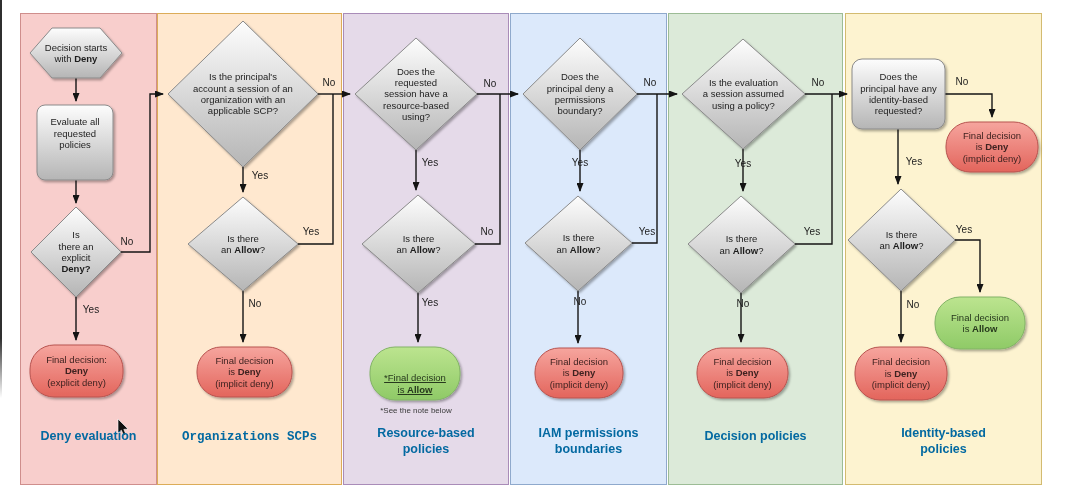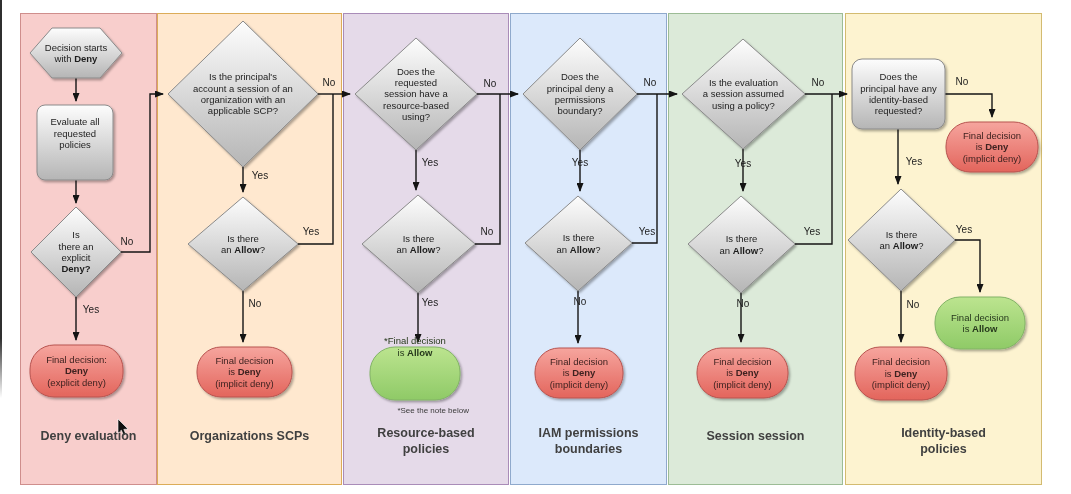--- a/index.html
+++ b/index.html
@@ -11,23 +11,23 @@
   #svgLayer{position:absolute;left:0;top:0;pointer-events:none;}
   .node-text{
     position:absolute;display:flex;align-items:center;justify-content:center;
     text-align:center;font-size:9.5px;line-height:1.2;color:#1d1d1d;
   }
   .edge-label{
     position:absolute;width:28px;font-size:10px;line-height:1.1;color:#1d1d1d;text-align:center;
   }
   .col-label{
     position:absolute;font-weight:700;font-size:12.5px;line-height:1.25;
-    text-align:center;color:#404040;display:flex;align-items:center;justify-content:center;
-  }
-  .note-text{position:absolute;font-size:8px;color:#3a3a3a;text-align:right;}
+    text-align:center;color:#0369a1;display:flex;align-items:center;justify-content:center;
+  }
+  .note-text{position:absolute;font-size:8px;color:#3a3a3a;text-align:center;}
   .result-red{color:#3f2220;}
   .result-green{color:#27391d;}
   .screen-artifact{
     position:absolute;left:0;top:0;width:2px;height:398px;
     background:linear-gradient(#2f2f2f 85%,rgba(47,47,47,0));
   }
 </style>
 </head>
 <body>
 
@@ -155,36 +155,36 @@
     <div class="edge-label" style="left:246px;top:170px;">Yes</div>
     <div class="node-text" style="left:188px;top:197px;width:110px;height:94px;">
         <div><span>Is there</span><br><span>an </span><span style="font-weight: 700;">Allow</span><span>?</span></div>
       </div>
     <div class="edge-label" style="left:297px;top:226px;">Yes</div>
     <div class="edge-label" style="left:241px;top:298px;">No</div>
     <div class="node-text result-red" style="left:197px;top:347px;width:95px;height:50px;">
         <div><span>Final decision</span><br><span>is </span><span style="font-weight: 700;">Deny</span><br><span>(implicit deny)</span></div>
       </div>
     <div class="col-label" style="left:157px;top:428px;width:185px;height:18px;">
-        <div><span style="font-weight: 700;">Organizations SCPs</span></div>
+        <div><span style="font-weight: 700; font-family: Liberation Mono, monospace;">Organizations SCPs</span></div>
       </div>
   </div>
 
   <div>
     <div class="node-text" style="left:355px;top:38px;width:122px;height:112px;">
         <div><span>Does the</span><br><span>requested</span><br><span>session have a</span><br><span>resource-based</span><br><span>using?</span></div>
       </div>
     <div class="edge-label" style="left:476px;top:78px;">No</div>
     <div class="edge-label" style="left:416px;top:157px;">Yes</div>
     <div class="node-text" style="left:362px;top:195px;width:113px;height:98px;">
         <div><span>Is there</span><br><span>an </span><span style="font-weight: 700;">Allow</span><span>?</span></div>
       </div>
     <div class="edge-label" style="left:473px;top:226px;">No</div>
     <div class="edge-label" style="left:416px;top:297px;">Yes</div>
-    <div class="node-text result-green" style="left:370px;top:328px;width:90px;height:37px;">
+    <div class="node-text result-green" style="left:370px;top:365px;width:90px;height:37px;text-decoration:underline;">
         <div><span>*Final decision</span><br><span>is </span><span style="font-weight: 700;">Allow</span></div>
       </div>
     <div class="note-text" style="left:363px;top:406px;width:106px;">*See the note below</div>
     <div class="col-label" style="left:343px;top:426px;width:166px;height:32px;">
         <div><span style="font-weight: 700;">Resource-based</span><br><span style="font-weight: 700;">policies</span></div>
       </div>
   </div>
 
   <div>
     <div class="node-text" style="left:523px;top:38px;width:114px;height:112px;">
@@ -213,21 +213,21 @@
     <div class="edge-label" style="left:729px;top:158px;">Yes</div>
     <div class="node-text" style="left:688px;top:196px;width:107px;height:97px;">
         <div><span>Is there</span><br><span>an </span><span style="font-weight: 700;">Allow</span><span>?</span></div>
       </div>
     <div class="edge-label" style="left:798px;top:226px;">Yes</div>
     <div class="edge-label" style="left:729px;top:298px;">No</div>
     <div class="node-text result-red" style="left:697px;top:348px;width:91px;height:50px;">
         <div><span>Final decision</span><br><span>is </span><span style="font-weight: 700;">Deny</span><br><span>(implicit deny)</span></div>
       </div>
     <div class="col-label" style="left:668px;top:428px;width:175px;height:18px;">
-        <div><span style="font-weight: 700;">Session session</span></div>
+        <div><span style="font-weight: 700;">Decision policies</span></div>
       </div>
   </div>
 
   <div>
     <div class="node-text" style="left:852px;top:59px;width:93px;height:70px;">
         <div><span>Does the</span><br><span>principal have any</span><br><span>identity-based</span><br><span>requested?</span></div>
       </div>
     <div class="edge-label" style="left:948px;top:76px;">No</div>
     <div class="node-text result-red" style="left:946px;top:122px;width:92px;height:50px;">
         <div><span>Final decision</span><br><span>is </span><span style="font-weight: 700;">Deny</span><br><span>(implicit deny)</span></div>

